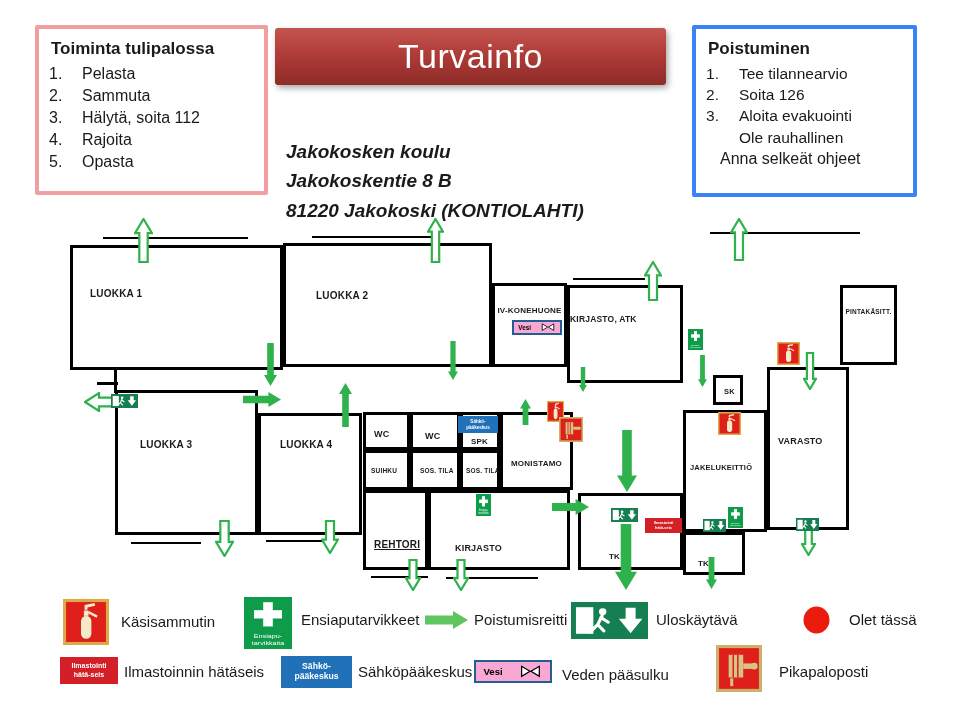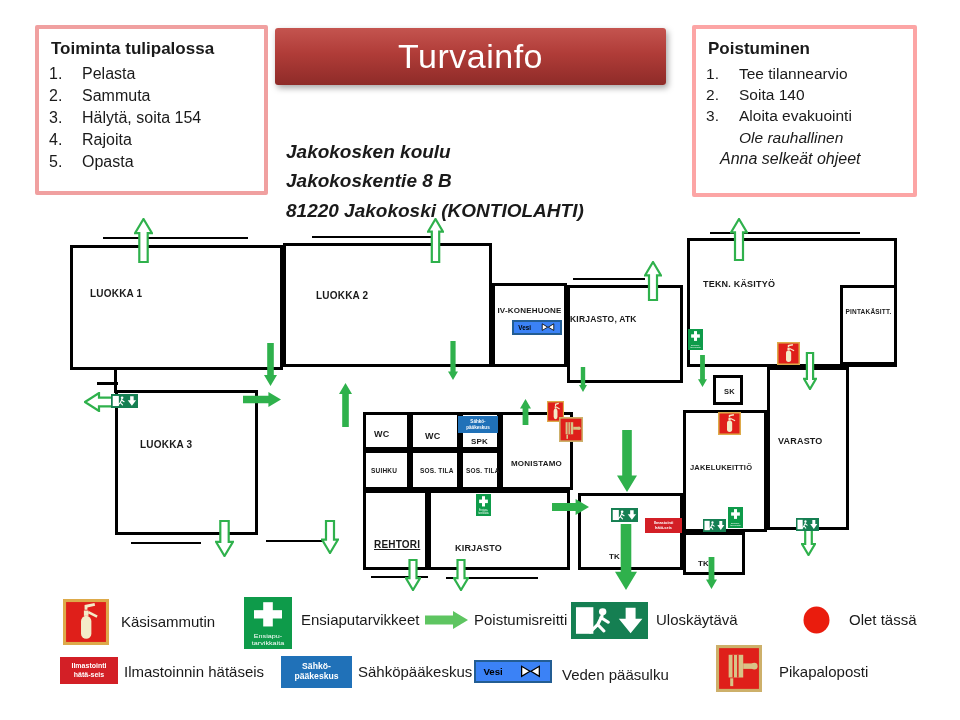--- a/index.html
+++ b/index.html
@@ -1,47 +1,47 @@
 <!DOCTYPE html>
 <html><head>
 <meta charset="utf-8">
 <style>
   html,body{margin:0;padding:0;background:#fff;}
   #stage{position:relative;width:960px;height:720px;background:#fff;overflow:hidden;
          font-family:"Liberation Sans",sans-serif;color:#1a1a1a;}
   
   .infobox{position:absolute;background:#fff;box-sizing:border-box;padding:8px 10px;}
   #fire-box{left:35px;top:25px;width:233px;height:170px;border:4px solid #f0a0a0;border-radius:2px;}
-  #evac-box{left:692px;top:25px;width:225px;height:172px;border:4px solid #fca5a5;border-radius:2px;}
+  #evac-box{left:692px;top:25px;width:225px;height:172px;border:4px solid #3b82f6;border-radius:2px;}
   .box-title{font-weight:bold;font-size:17px;margin:2px 0 4px 2px;}
   .olist{counter-reset:li;}
   .olist .li{display:flex;font-size:16px;line-height:1.37;counter-increment:li;}
   .olist .li .num{width:33px;flex:0 0 33px;}
   .olist .li .num::before{content:counter(li) ".";}
   #evac-box .olist .li{font-size:15.5px;}
-  .plainline{font-size:15.5px;line-height:1.37;font-style:italic;}
+  .plainline{font-size:15.5px;line-height:1.37;}
   
   #banner{position:absolute;left:275px;top:28px;width:391px;height:57px;border-radius:3px;
           background:linear-gradient(180deg,#c4544f 0%,#b03c38 45%,#8e2b28 100%);
           box-shadow:2px 3px 6px rgba(0,0,0,.35);display:flex;align-items:center;justify-content:center;}
   #banner .t{color:#fff;font-size:34px;letter-spacing:.5px;}
   #address{position:absolute;left:286px;top:112px;width:400px;font-style:italic;font-weight:bold;
            font-size:19px;line-height:1.55;margin-top:25px;}
   
   #floorplan{position:absolute;left:0;top:210px;width:960px;height:395px;}
   .room{position:absolute;border:3px solid #000;background:#fff;box-sizing:border-box;z-index:1;}
   .rlabel{position:absolute;font-weight:bold;white-space:nowrap;letter-spacing:.2px;}
   .wline{position:absolute;background:#000;z-index:2;}
   .parrow{position:absolute;z-index:5;}
   .picon{position:absolute;z-index:6;display:block;}
   .sign{position:absolute;z-index:6;display:flex;flex-direction:column;align-items:center;
         justify-content:center;text-align:center;box-sizing:border-box;font-weight:bold;line-height:1.15;}
   .sign.red{background:#d31f26;color:#fff;}
   .sign.blue{background:#2071b8;color:#fff;}
-  .sign.vesi{background:#3b82f6;border:2px solid #235d93;color:#000;flex-direction:row;
+  .sign.vesi{background:#f9a8d4;border:2px solid #235d93;color:#000;flex-direction:row;
              justify-content:space-around;align-items:center;}
   
   .legend-label{position:absolute;font-size:15px;white-space:nowrap;}
 </style>
 </head>
 <body>
 <div id="stage">
 
   <div class="infobox" id="fire-box">
     <div class="box-title">Toiminta  tulipalossa</div>
@@ -49,21 +49,21 @@
       <div class="li">
           <span class="num"></span>
           <span>Pelasta</span>
         </div>
       <div class="li">
           <span class="num"></span>
           <span>Sammuta</span>
         </div>
       <div class="li">
           <span class="num"></span>
-          <span>Hälytä, soita 154</span>
+          <span>Hälytä, soita 112</span>
         </div>
       <div class="li">
           <span class="num"></span>
           <span>Rajoita</span>
         </div>
       <div class="li">
           <span class="num"></span>
           <span>Opasta</span>
         </div>
     </div>
@@ -80,21 +80,21 @@
 
   <div class="infobox" id="evac-box">
     <div class="box-title">Poistuminen</div>
     <div class="olist">
       <div class="li">
           <span class="num"></span>
           <span>Tee tilannearvio</span>
         </div>
       <div class="li">
           <span class="num"></span>
-          <span>Soita 140</span>
+          <span>Soita 126</span>
         </div>
       <div class="li">
           <span class="num"></span>
           <span>Aloita evakuointi</span>
         </div>
     </div>
     <div class="plainline" style="margin-left:33px;">Ole rauhallinen</div>
     <div class="plainline" style="margin-left:14px;font-size:16px;">Anna selkeät ohjeet</div>
   </div>
 
@@ -104,37 +104,37 @@
       </div>
       <div class="room" style="position: absolute; left: 283px; top: 33px; width: 209px; height: 124px;">
         <span class="rlabel" style="font-size: 10px; top: 44px; left: 30px;">LUOKKA 2</span>
       </div>
       <div class="room" style="position: absolute; left: 492px; top: 73px; width: 75px; height: 84px;">
         <span class="rlabel" style="font-size: 8px; top: 20px; left: 0px; right: 0px; text-align: center;">IV-KONEHUONE</span>
       </div>
       <div class="room" style="position: absolute; left: 567px; top: 75px; width: 116px; height: 98px;">
         <span class="rlabel" style="font-size: 8.5px; top: 26px; left: 0px; right: 0px; ">KIRJASTO, ATK</span>
       </div>
-      <div class="room" style="position: absolute; left: 687px; top: 28px; width: 210px; height: 129px;">
-        <span class="rlabel" style="font-size: 9px; top: 38px; left: 13px;">TEKN. KÄSITYÖ</span>
-      </div>
       <div class="room" style="position: absolute; left: 840px; top: 75px; width: 57px; height: 80px;">
         <span class="rlabel" style="font-size: 6.5px; top: 20px; left: 0px; right: 0px; text-align: center;">PINTAKÄSITT.</span>
       </div>
       <div class="room" style="position: absolute; left: 713px; top: 165px; width: 30px; height: 30px;">
         <span class="rlabel" style="font-size: 7.5px; top: 9px; left: 8px;">SK</span>
       </div>
       <div class="room" style="position: absolute; left: 767px; top: 157px; width: 82px; height: 163px;">
         <span class="rlabel" style="font-size: 9px; top: 66px; left: 8px;">VARASTO</span>
       </div>
       <div class="room" style="position: absolute; left: 683px; top: 200px; width: 84px; height: 122px;">
         <span class="rlabel" style="font-size: 7.5px; top: 50px; left: 4px;">JAKELUKEITTIÖ</span>
       </div>
       <div class="room" style="position: absolute; left: 115px; top: 180px; width: 143px; height: 145px;">
         <span class="rlabel" style="font-size: 10px; top: 46px; left: 22px;">LUOKKA 3</span>
+      </div>
+      <div class="room" style="position: absolute; left: 258px; top: 203px; width: 104px; height: 122px;">
+        <span class="rlabel" style="font-size: 10px; top: 23px; left: 19px;">LUOKKA 4</span>
       </div>
       <div class="room" style="position: absolute; left: 363px; top: 202px; width: 47px; height: 38px;">
         <span class="rlabel" style="font-size: 9px; top: 14px; left: 8px;">WC</span>
       </div>
       <div class="room" style="position: absolute; left: 410px; top: 202px; width: 50px; height: 38px;">
         <span class="rlabel" style="font-size: 9px; top: 16px; left: 12px;">WC</span>
       </div>
       <div class="room" style="position: absolute; left: 460px; top: 202px; width: 40px; height: 38px;">
         <span class="rlabel" style="font-size: 8px; top: 22px; left: 8px;">SPK</span>
       </div>

